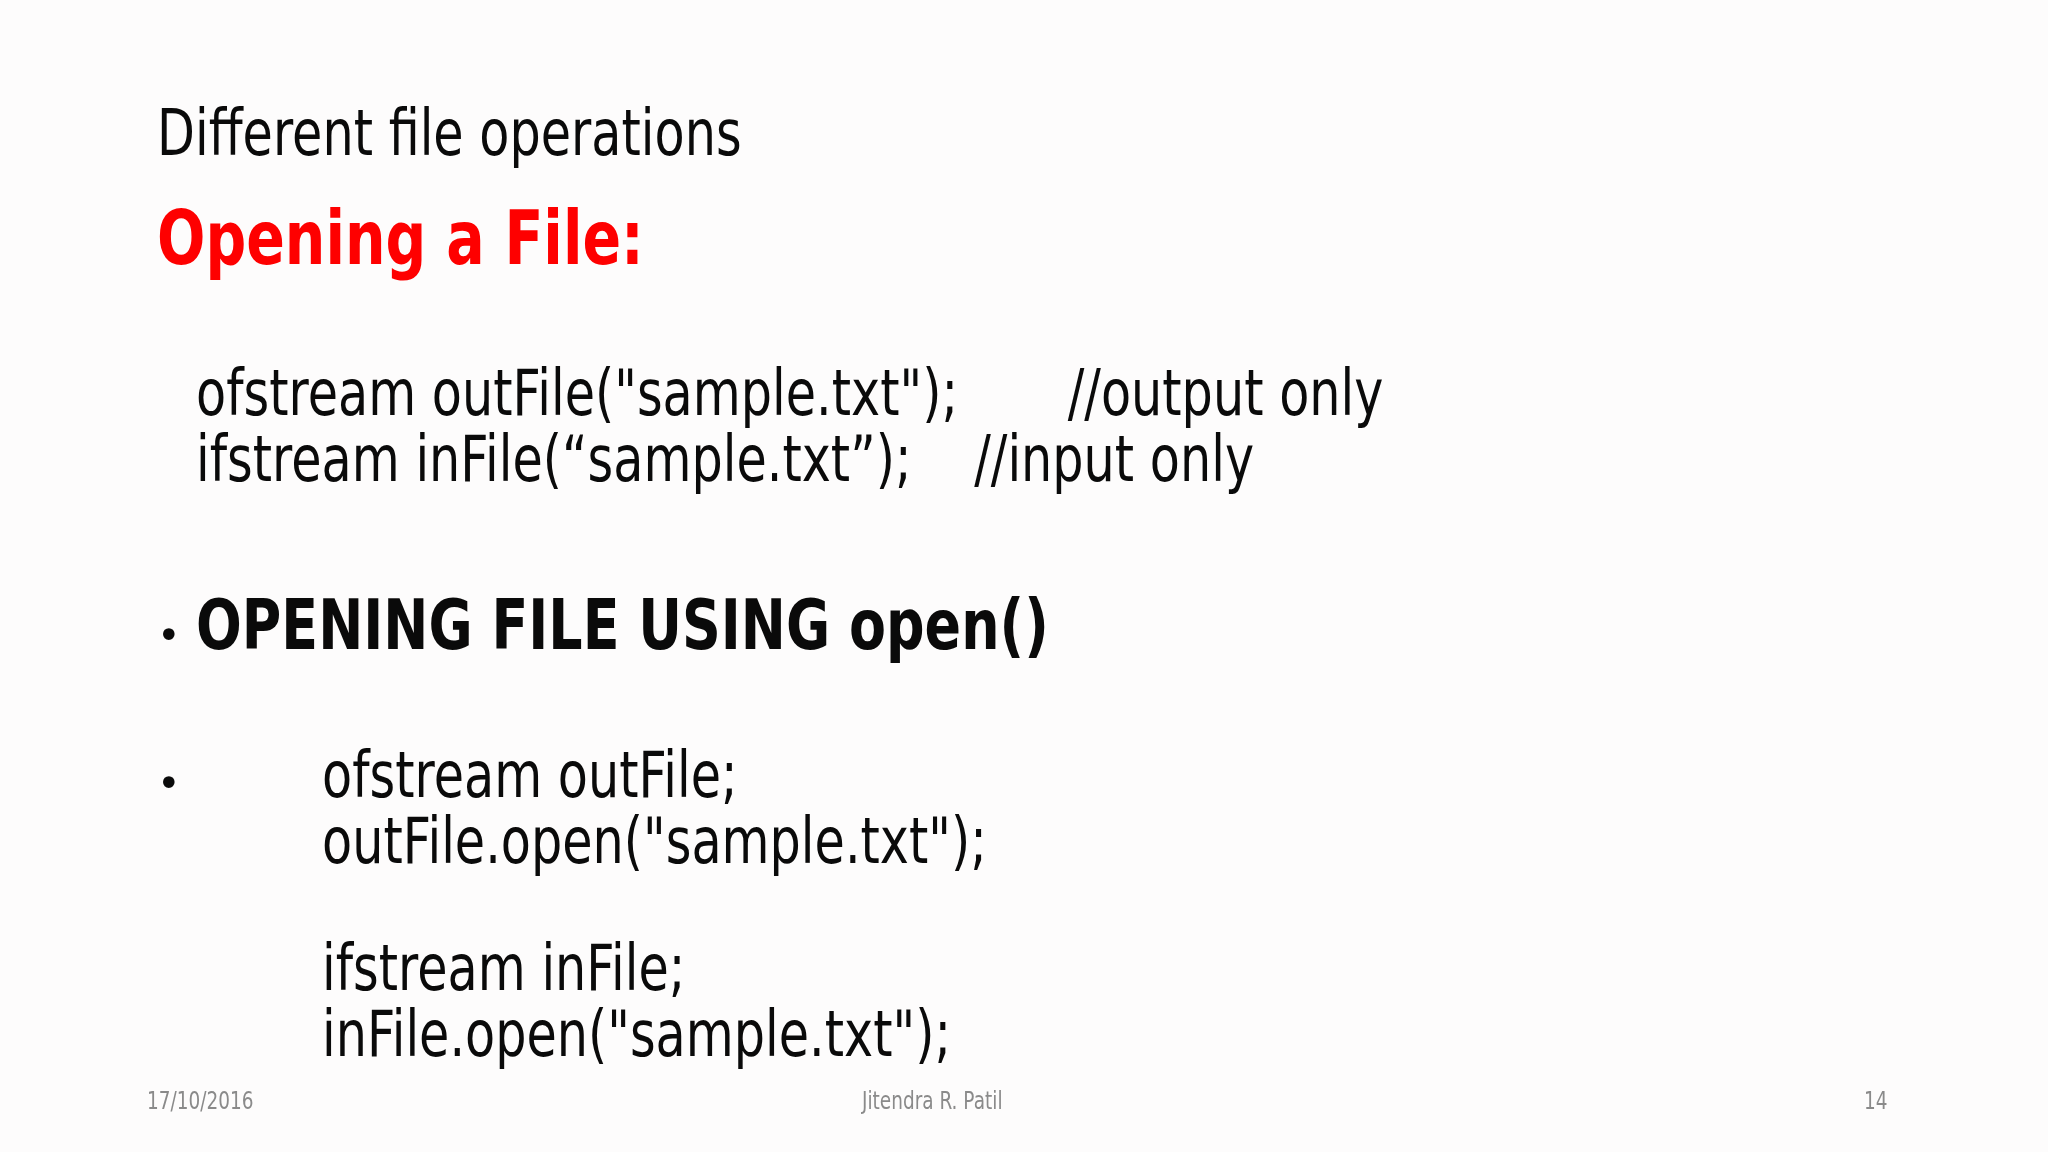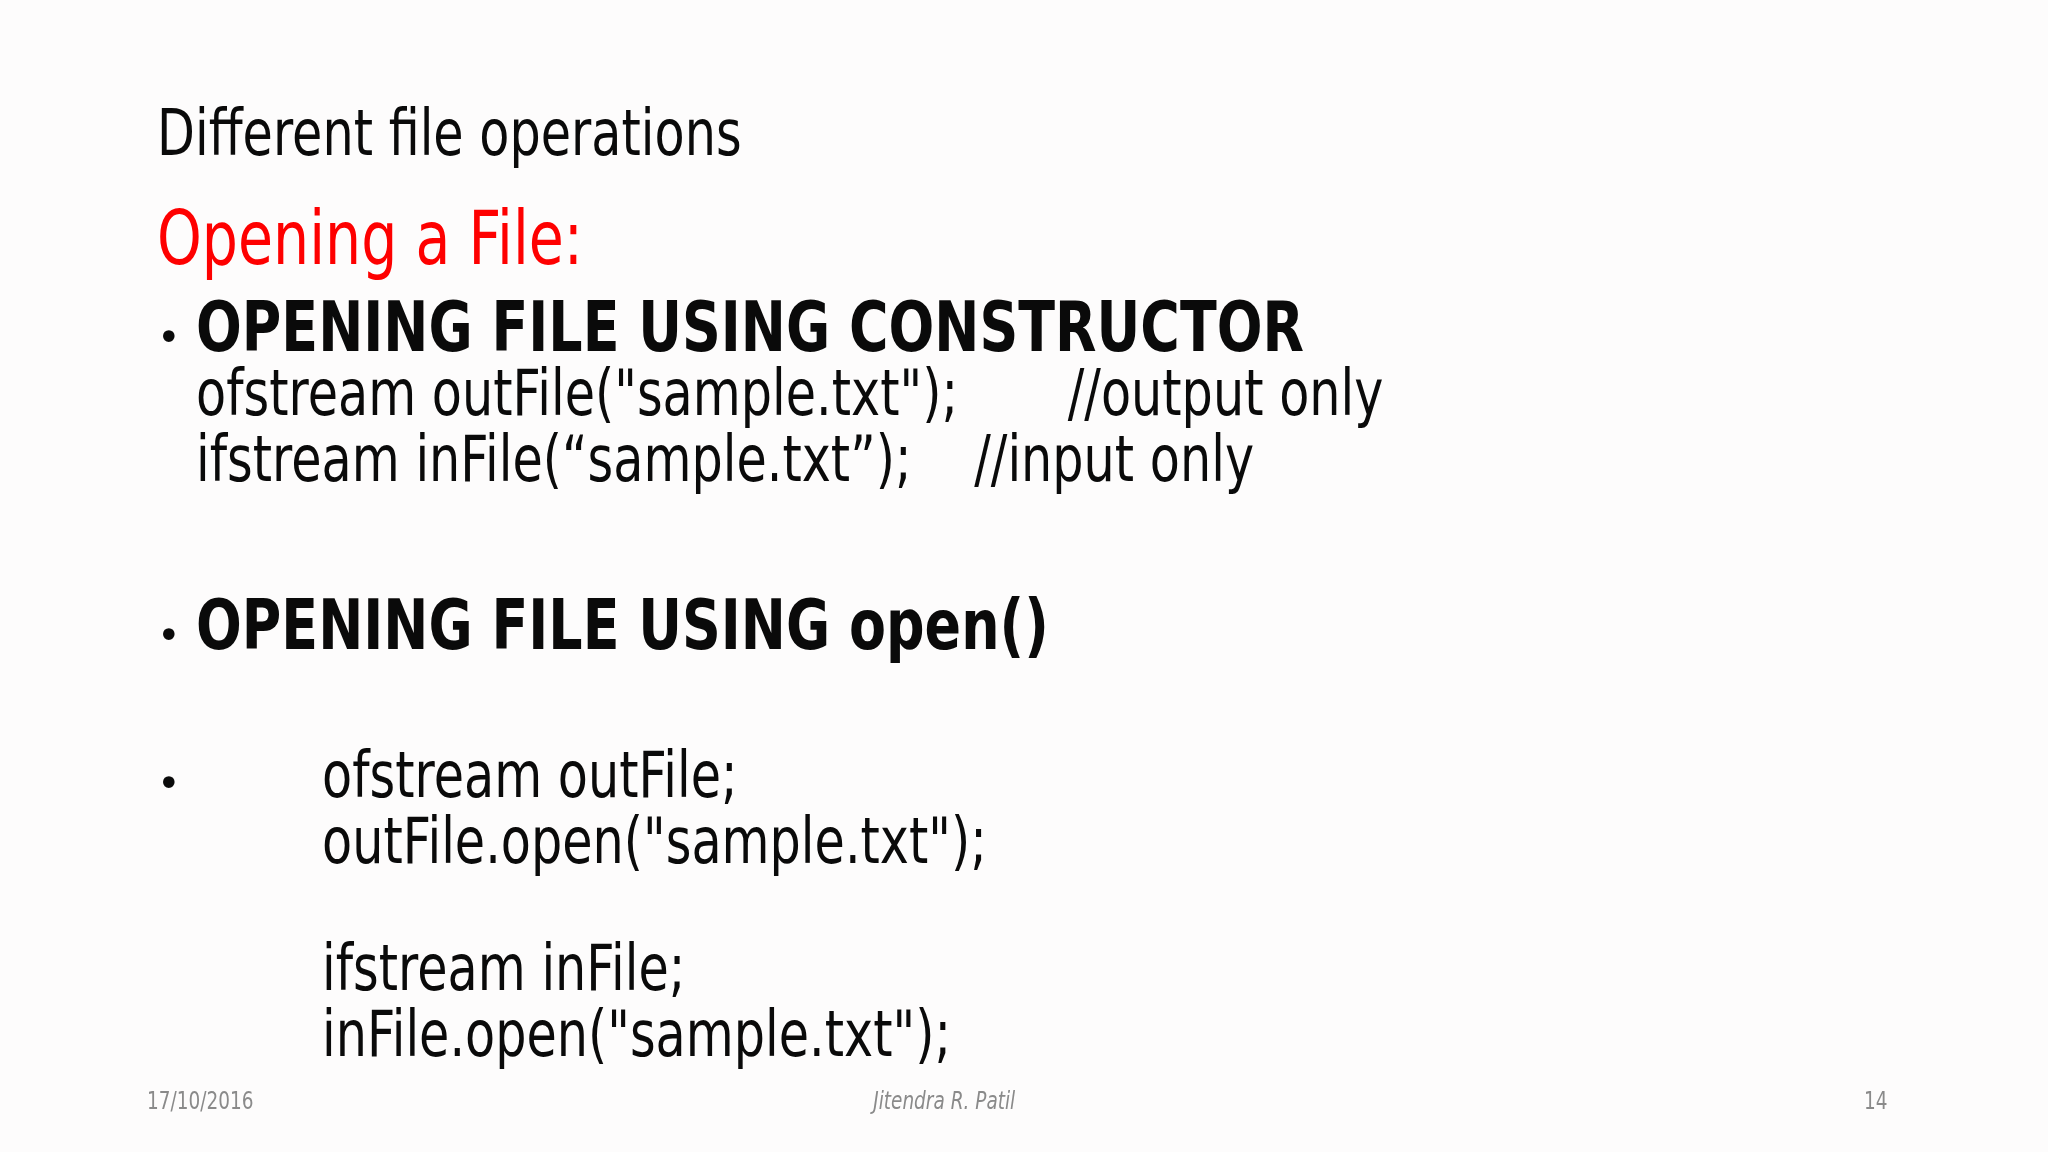--- a/index.html
+++ b/index.html
@@ -24,47 +24,46 @@
   .bullet { display: inline-block; font-size: 40px; color: #0a0a0a; }
   .bw-small { width: 39px; }
   .bw-tab   { width: 165px; }
 
   .title {
     position: absolute; left: 157px; top: 85px;
     font-size: 64px; line-height: 96px; white-space: pre;
   }
   .redhead {
     position: absolute; left: 157px; top: 202px;
-    font-size: 74px; line-height: 72px; font-weight: normal;
+    font-size: 74px; line-height: 72px; font-weight: bold;
     color: #fe0000; white-space: pre;
   }
   .footer-item {
     position: absolute; top: 1086px;
     font-size: 24px; line-height: 30px;
     color: #8a8a8a; white-space: pre;
   }
   .f-date   { left: 147px; }
-  .f-author { left: 16px; width: 1856px; text-align: center; font-style: italic; }
+  .f-author { left: 4px; width: 1856px; text-align: center; }
   .f-num    { right: 160px; text-align: left; }
 
   
   .x-bullet { left: 157px; }
   .x-text   { left: 196px; }
   .x-indent { left: 322px; }
 </style>
 </head>
 <body>
 
 <div class="slide">
 
   <div class="title"><span class="t">Different file operations</span></div>
 
   <div class="redhead"><span class="t">Opening a File:</span></div>
 
-  <div class="line x-bullet" style="top:294px"><span class="bullet bw-small">•</span><span class="t hdr">OPENING FILE USING CONSTRUCTOR</span></div>
   <div class="line x-text code" style="top:360px"><span class="t">ofstream outFile("sample.txt");       //output only</span></div>
   <div class="line x-text code" style="top:426px"><span class="t">ifstream inFile(“sample.txt”);    //input only</span></div>
 
   <div class="line x-bullet" style="top:592px"><span class="bullet bw-small">•</span><span class="t hdr">OPENING FILE USING open()</span></div>
 
   <div class="line x-bullet" style="top:742px"><span class="bullet bw-tab">•</span><span class="t code">ofstream outFile;</span></div>
   <div class="line x-indent code" style="top:808px"><span class="t">outFile.open("sample.txt");</span></div>
 
   <div class="line x-indent code" style="top:935px"><span class="t">ifstream inFile;</span></div>
   <div class="line x-indent code" style="top:1001px"><span class="t">inFile.open("sample.txt");</span></div>

